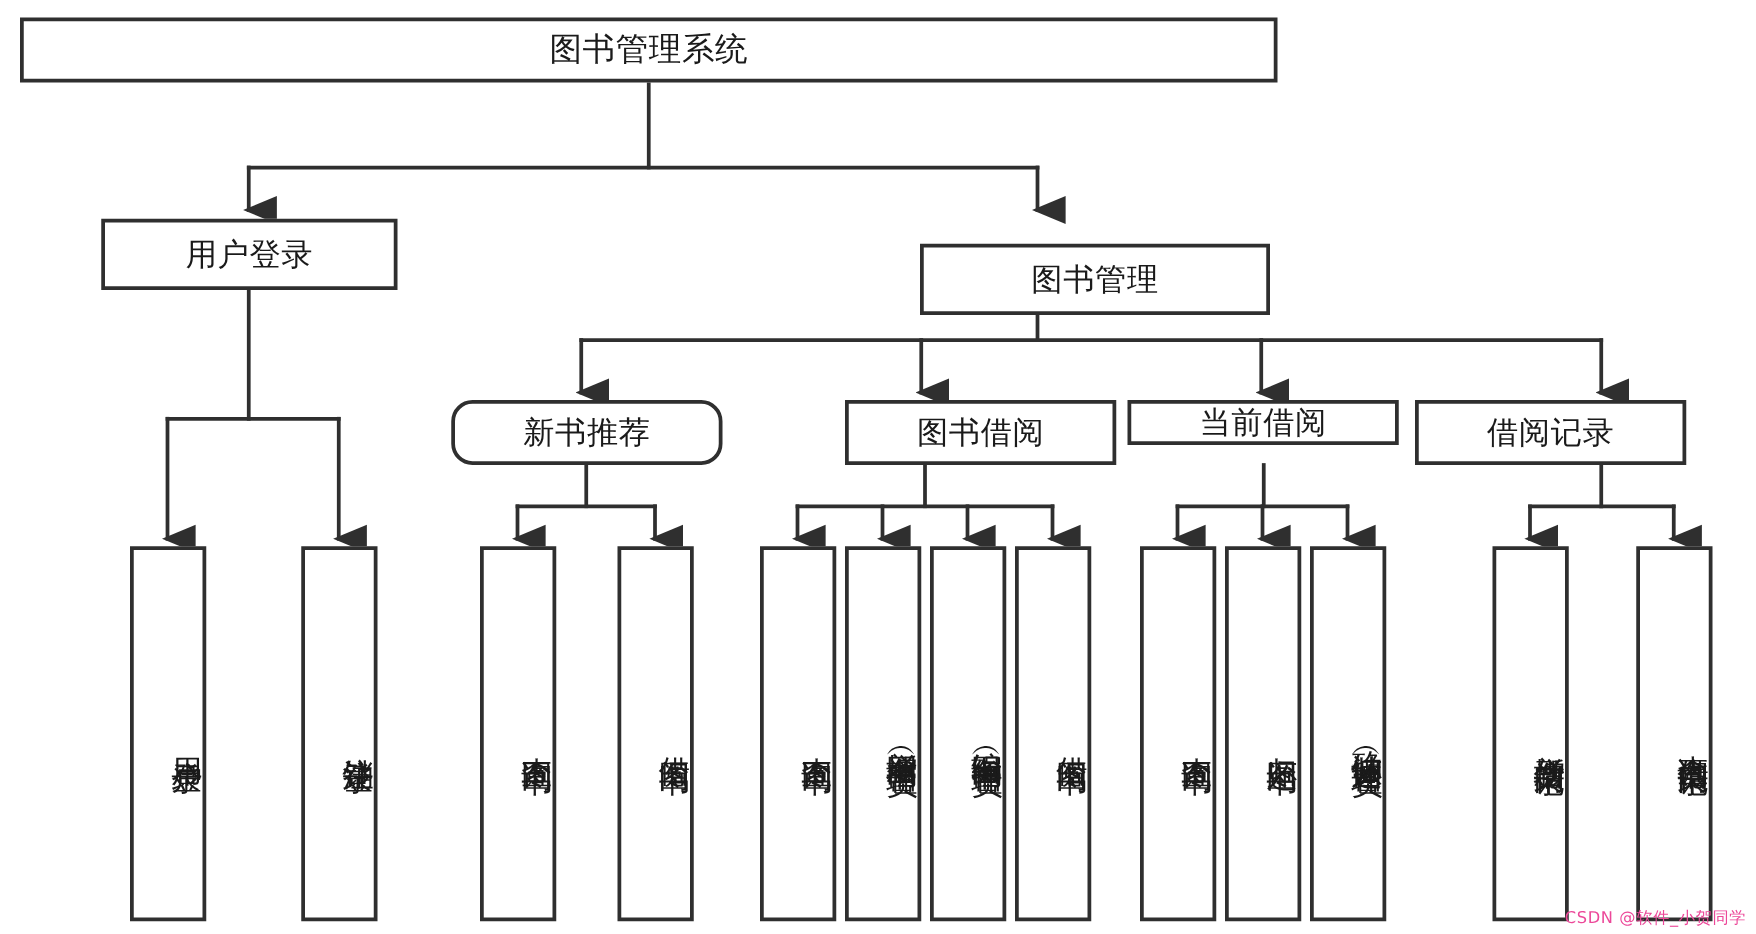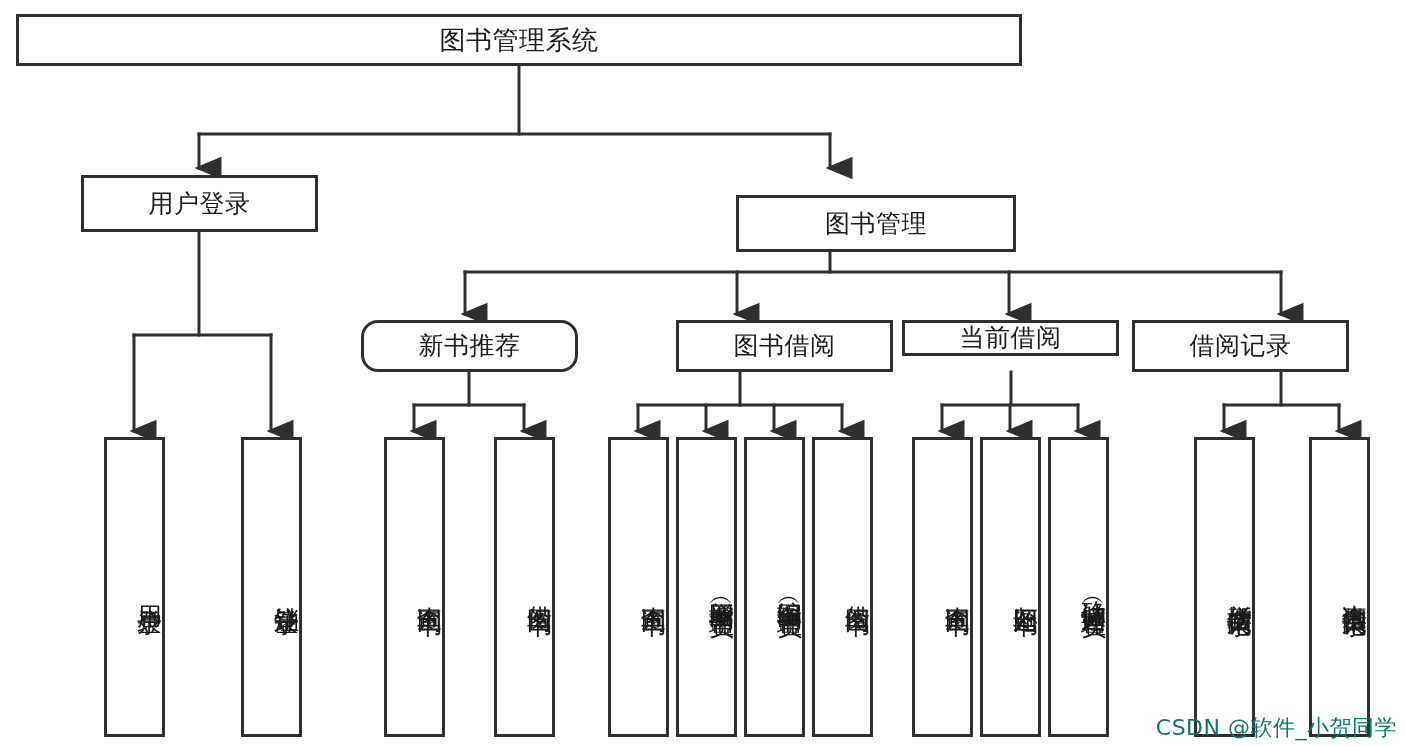--- a/index.html
+++ b/index.html
@@ -60,22 +60,22 @@
     text-orientation: upright;
     line-height: 1.0;
     letter-spacing: 2px;
     display: block;
     max-height: 284px;
   }
   .watermark {
     position: absolute;
     right: 8px;
     bottom: 4px;
-    font-size: 22px;
-    color: #0f766e;
+    font-size: 13px;
+    color: #ec4899;
     white-space: nowrap;
     letter-spacing: 0.5px;
   }
 </style>
 </head>
 <body>
 
 <div id="canvas">
 
   <svg id="wires" viewBox="0 0 1405 747" xmlns="http://www.w3.org/2000/svg">

